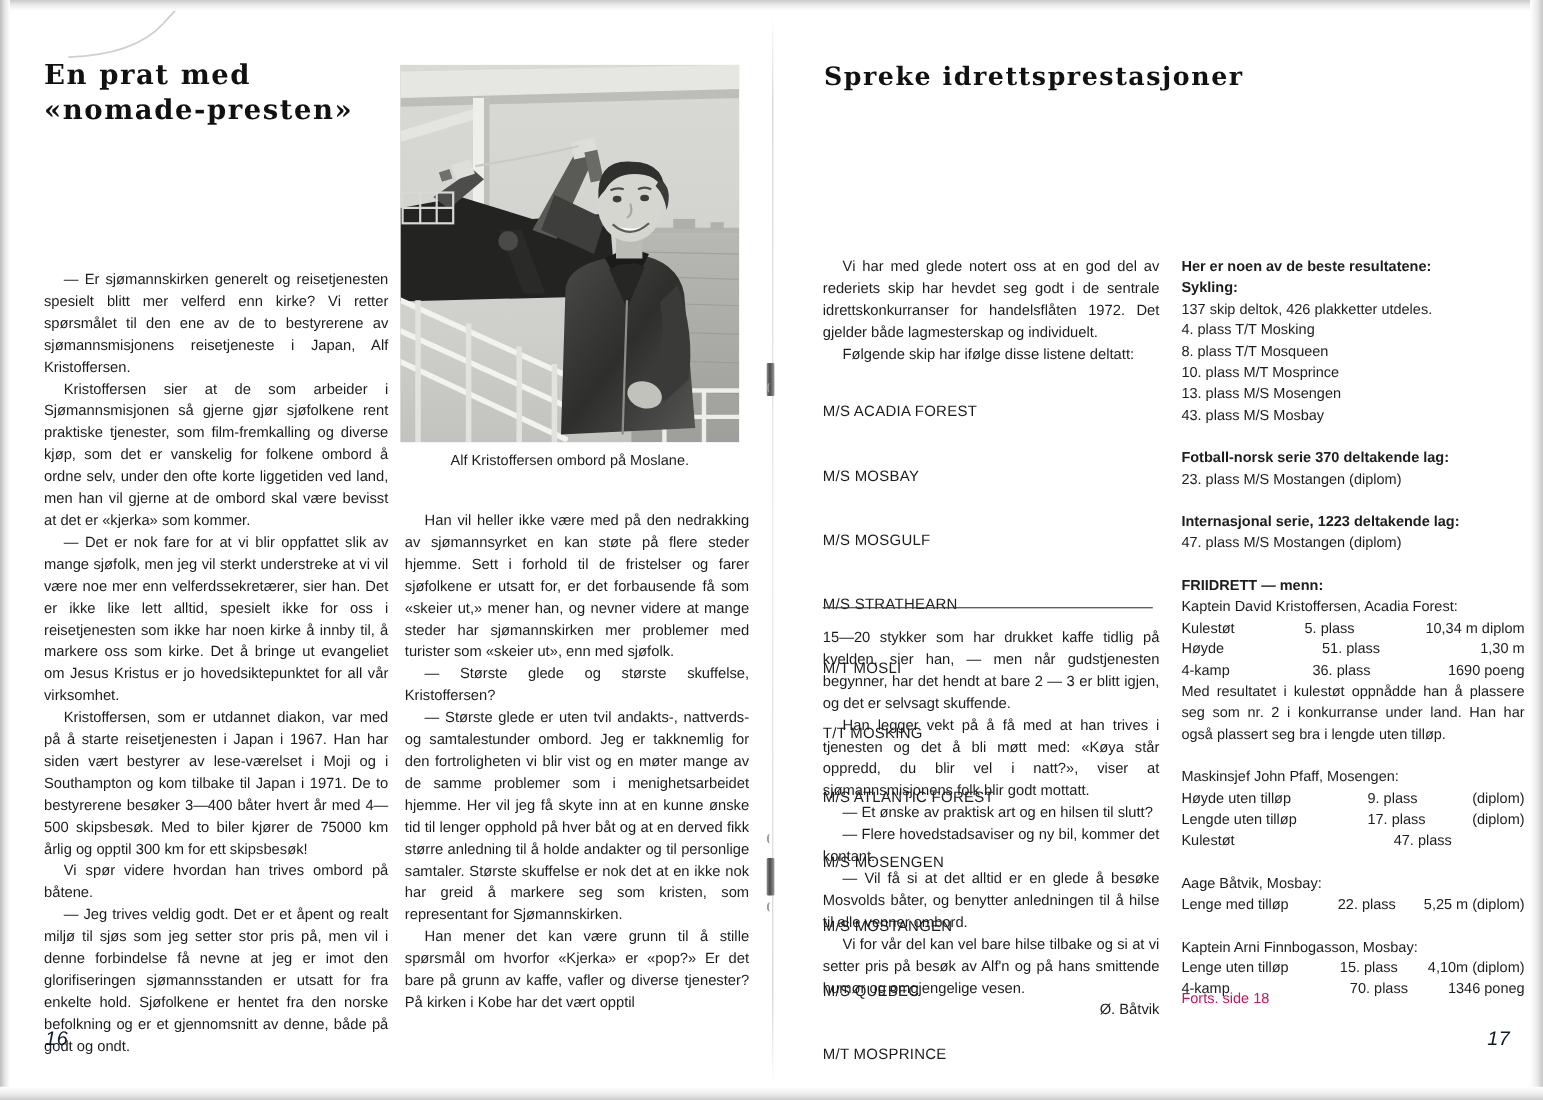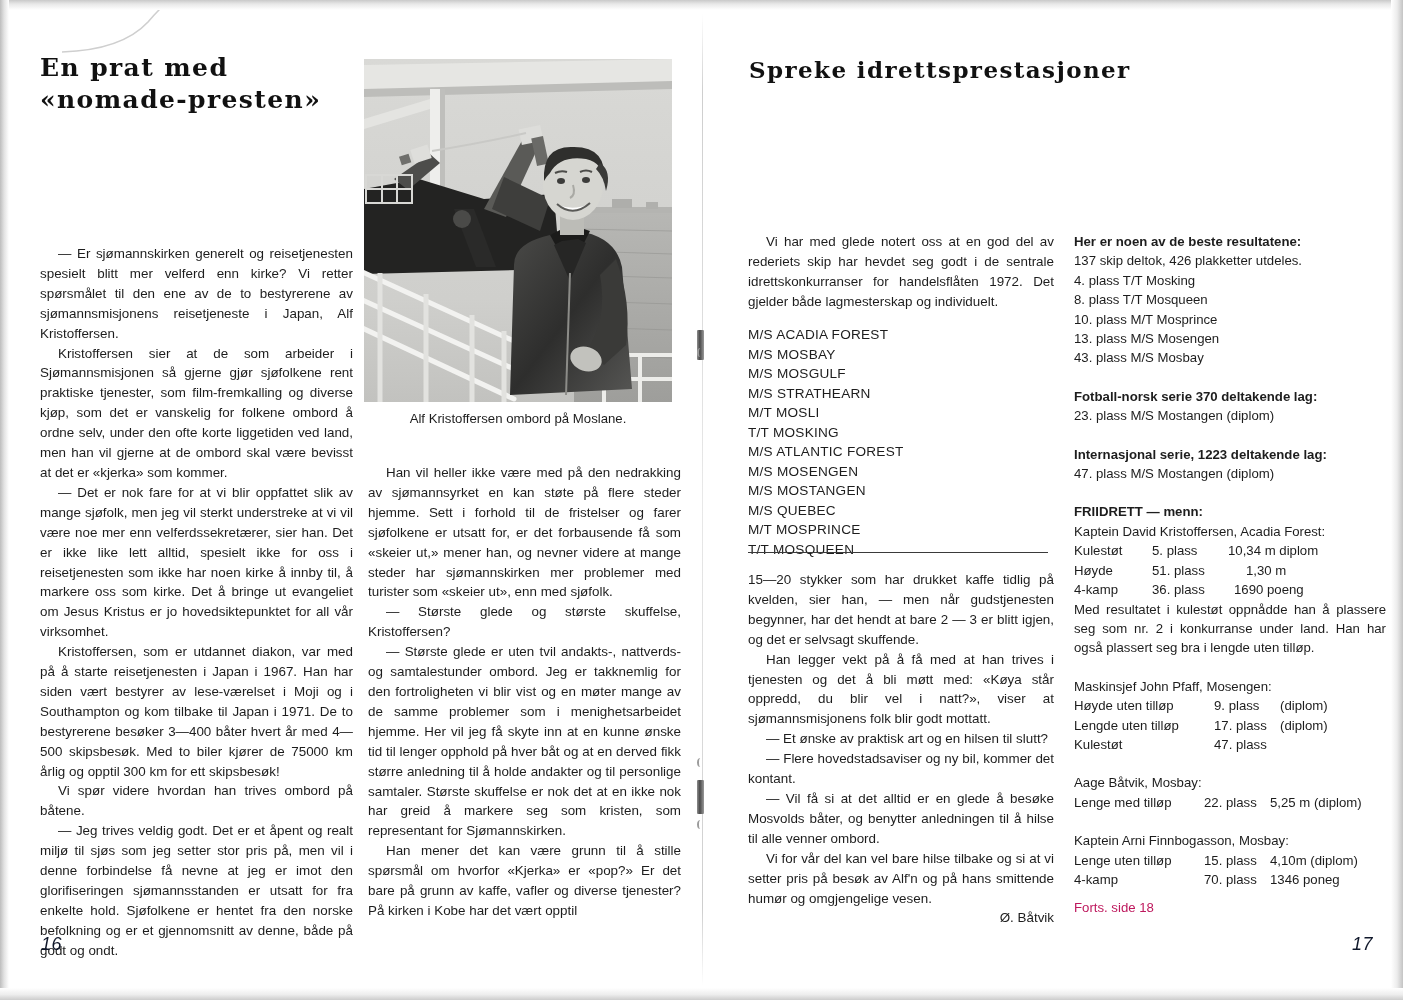--- a/index.html
+++ b/index.html
@@ -136,21 +136,21 @@
 
   
   #ship-list {
     position: absolute;
     left: 748px; top: 325px; width: 306px;
     font-size: 13.6px;
     line-height: 19.5px;
     letter-spacing: 0.25px;
     color: #1d1d1d;
   }
-  #ship-list div { white-space: nowrap; }
+  #ship-list div { white-space: nowrap; margin-top: 39px; }
 
   .rule {
     position: absolute;
     left: 748px; top: 552px; width: 300px; height: 0;
     border-top: 1px solid #3a3a3a;
   }
 
   
   #col4 {
     position: absolute;
@@ -159,21 +159,21 @@
     line-height: 19.4px;
     color: #1d1d1d;
   }
   #col4 .bold { font-weight: bold; }
   #col4 .gap { height: 19px; }
   #col4 p {
     margin: 0;
     text-align: justify;
     text-indent: 0;
   }
-  .res-row { display: flex; }
+  .res-row { display: flex; justify-content: space-between; }
   .res-row .ev { }
   .res-row .pl { }
   .res-row .vl { }
 
   .forts {
     position: absolute;
     left: 1074px; top: 900px; width: 312px;
     text-align: left;
     font-size: 13.2px;
     color: #be185d;
@@ -341,20 +341,21 @@
     <p>Han vil heller ikke være med på den nedrakking av sjømannsyrket en kan støte på flere steder hjemme. Sett i forhold til de fristelser og farer sjøfolkene er utsatt for, er det forbausende få som «skeier ut,» mener han, og nevner videre at mange steder har sjømannskirken mer problemer med turister som «skeier ut», enn med sjøfolk.</p>
     <p>— Største glede og største skuffelse, Kristoffersen?</p>
     <p>— Største glede er uten tvil andakts-, nattverds- og samtalestunder ombord. Jeg er takknemlig for den fortroligheten vi blir vist og en møter mange av de samme problemer som i menighetsarbeidet hjemme. Her vil jeg få skyte inn at en kunne ønske tid til lenger opphold på hver båt og at en derved fikk større anledning til å holde andakter og til personlige samtaler. Største skuffelse er nok det at en ikke nok har greid å markere seg som kristen, som representant for Sjømannskirken.</p>
     <p>Han mener det kan være grunn til å stille spørsmål om hvorfor «Kjerka» er «pop?» Er det bare på grunn av kaffe, vafler og diverse tjenester? På kirken i Kobe har det vært opptil</p>
   </div>
 
   <div class="headline" id="headline-right">Spreke idrettsprestasjoner</div>
 
   <div class="col" id="col3">
     <p>Vi har med glede notert oss at en god del av rederiets skip har hevdet seg godt i de sentrale idrettskonkurranser for handelsflåten 1972. Det gjelder både lagmesterskap og individuelt.</p>
+    <p>Følgende skip har ifølge disse listene deltatt:</p>
   </div>
 
   <div id="ship-list">
     <div>M/S ACADIA FOREST</div>
     <div>M/S MOSBAY</div>
     <div>M/S MOSGULF</div>
     <div>M/S STRATHEARN</div>
     <div>M/T MOSLI</div>
     <div>T/T MOSKING</div>
     <div>M/S ATLANTIC FOREST</div>
@@ -372,20 +373,21 @@
     <p>Han legger vekt på å få med at han trives i tjenesten og det å bli møtt med: «Køya står oppredd, du blir vel i natt?», viser at sjømannsmisjonens folk blir godt mottatt.</p>
     <p>— Et ønske av praktisk art og en hilsen til slutt?</p>
     <p>— Flere hovedstadsaviser og ny bil, kommer det kontant.</p>
     <p>— Vil få si at det alltid er en glede å besøke Mosvolds båter, og benytter anledningen til å hilse til alle venner ombord.</p>
     <p>Vi for vår del kan vel bare hilse tilbake og si at vi setter pris på besøk av Alf'n og på hans smittende humør og omgjengelige vesen.</p>
     <p class="signature">Ø. Båtvik</p>
   </div>
 
   <div id="col4">
     <div class="bold">Her er noen av de beste resultatene:</div>
+    <div class="bold">Sykling:</div>
     <div>137 skip deltok, 426 plakketter utdeles.</div>
     <div>4. plass T/T Mosking</div>
     <div>8. plass T/T Mosqueen</div>
     <div>10. plass M/T Mosprince</div>
     <div>13. plass M/S Mosengen</div>
     <div>43. plass M/S Mosbay</div>
 
     <div class="gap"></div>
     <div class="bold">Fotball-norsk serie 370 deltakende lag:</div>
     <div>23. plass M/S Mostangen (diplom)</div>

